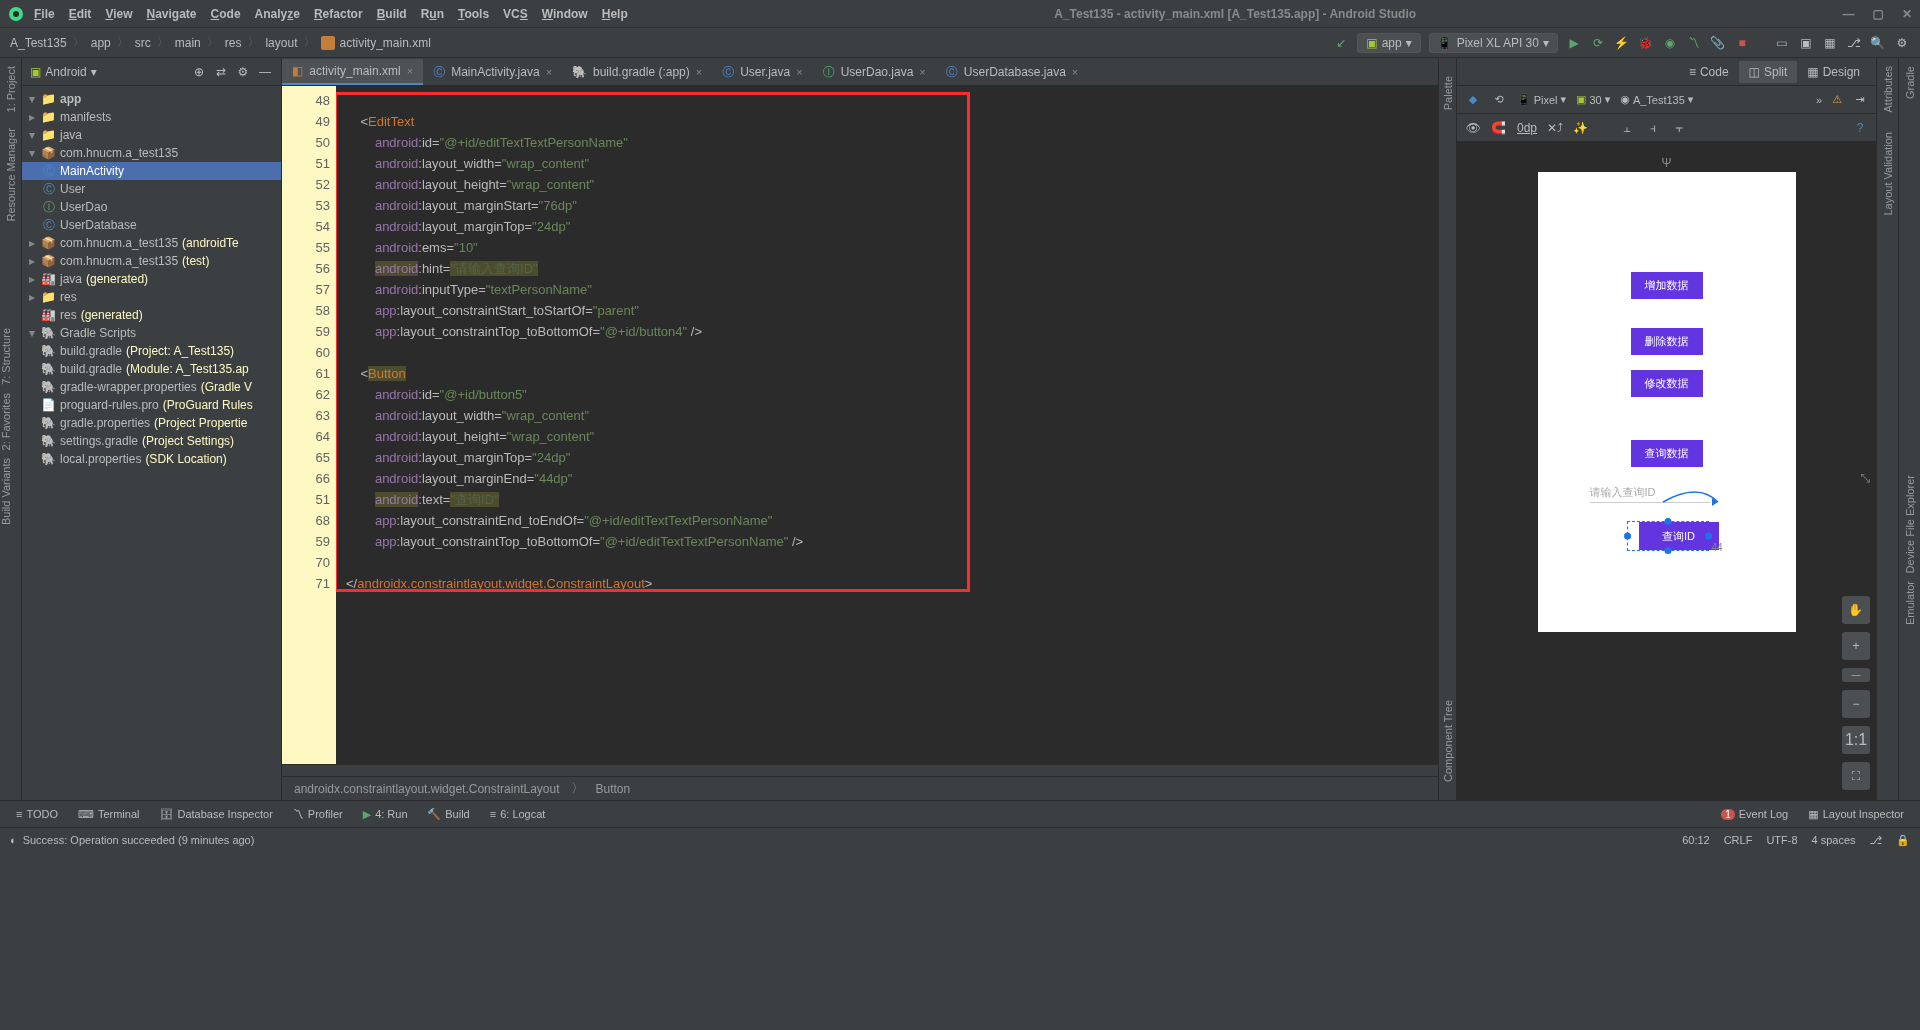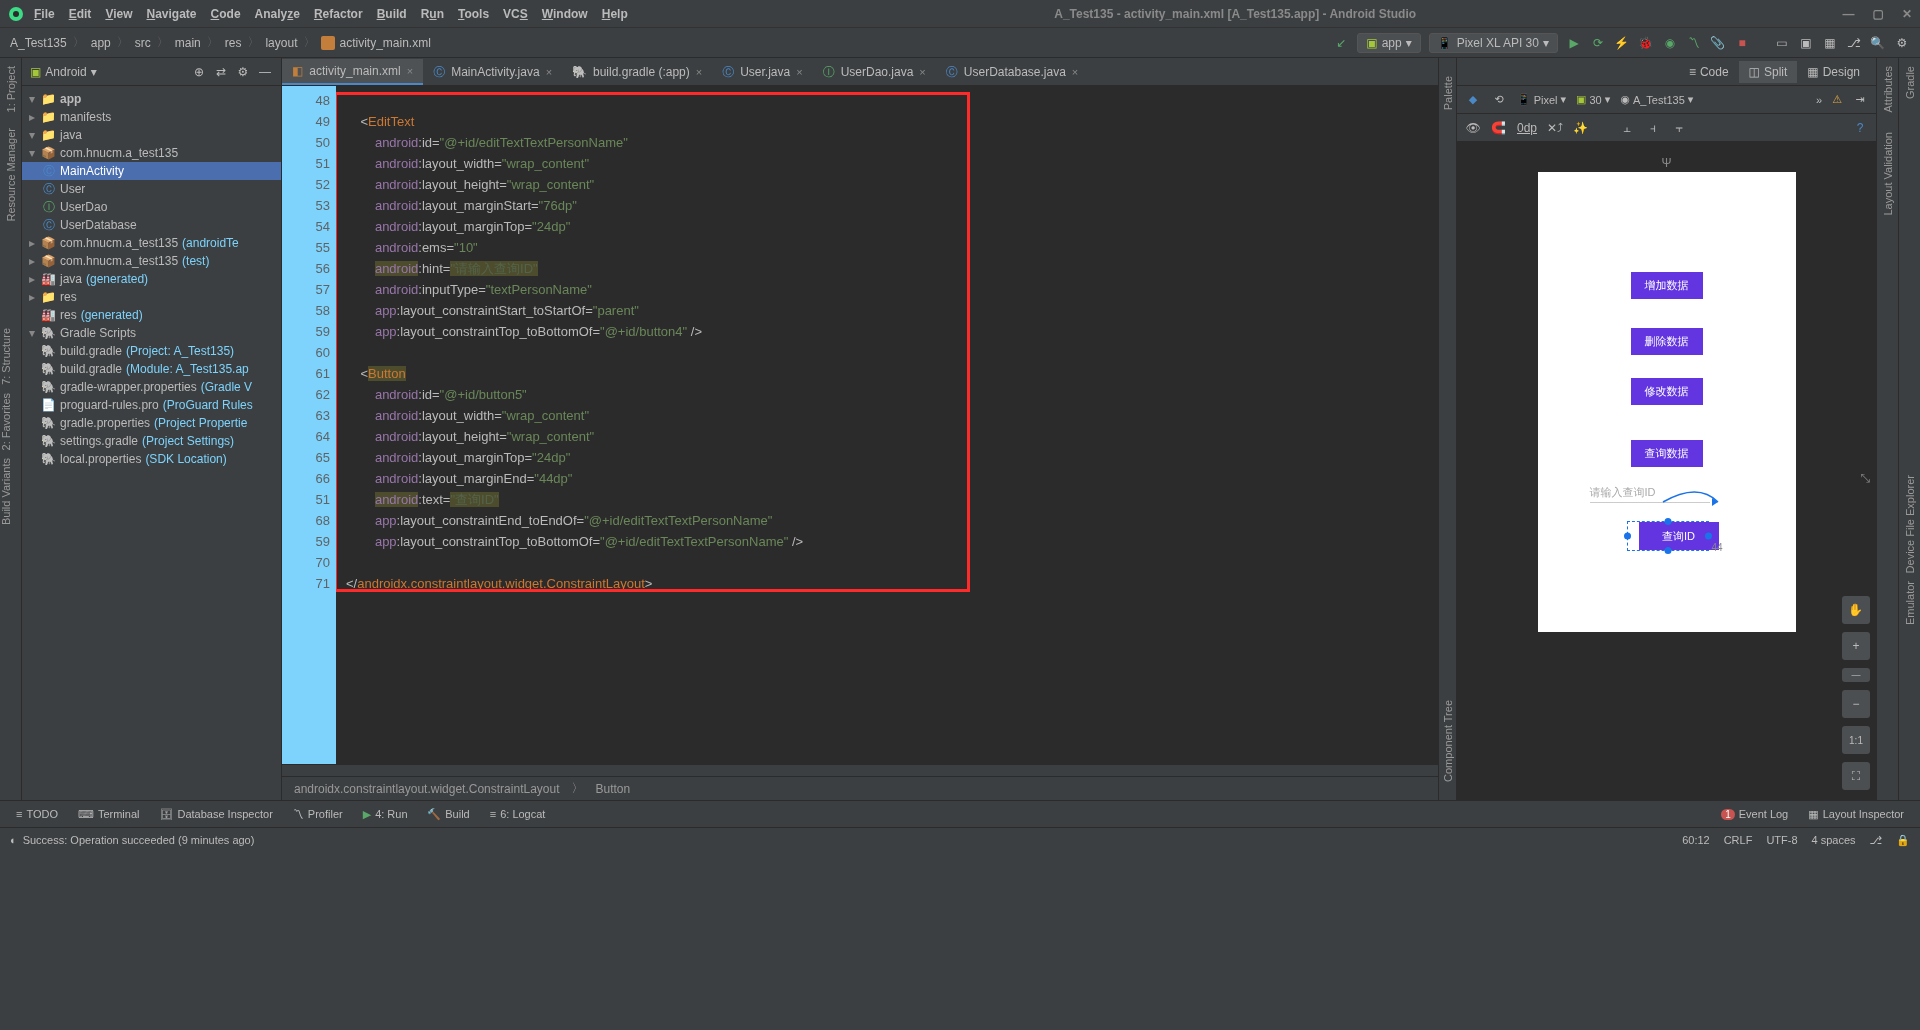--- a/index.html
+++ b/index.html
@@ -34,31 +34,31 @@
 
 .project { width:260px; background:#3c3f41; border-right:1px solid #2b2b2b; display:flex; flex-direction:column; }
 .project .hdr { height:28px; display:flex; align-items:center; padding:0 8px; border-bottom:1px solid #2b2b2b; }
 .project .hdr .lab { display:flex; align-items:center; gap:4px; }
 .project .hdr .tools { margin-left:auto; display:flex; gap:6px; }
 .tree { flex:1; overflow:auto; padding:4px 0; }
 .tree .node { display:flex; align-items:center; padding:2px 4px; gap:4px; cursor:pointer; white-space:nowrap; }
 .tree .node.sel { background:#4b6eaf; color:#fff; }
 .tree .arrow { width:12px; text-align:center; color:#888; }
 .tree .ic { width:14px; height:14px; display:inline-flex; align-items:center; justify-content:center; }
-.tree .faded { color:#7dd3fc; }
+.tree .faded { color:#fef9c3; }
 .indent-0{padding-left:4px}.indent-1{padding-left:18px}.indent-2{padding-left:32px}.indent-3{padding-left:46px}
 
 
 .editor { flex:1; display:flex; flex-direction:column; background:#2b2b2b; min-width:0; }
 .tabs { height:28px; background:#3c3f41; display:flex; align-items:flex-end; border-bottom:1px solid #2b2b2b; overflow:hidden; }
 .tab { height:26px; padding:0 10px; display:flex; align-items:center; gap:6px; background:#3c3f41; color:#bbb; cursor:pointer; font-size:12px; }
 .tab.active { background:#4e5254; border-bottom:2px solid #4a88c7; }
 .tab .x { color:#888; font-size:11px; }
 .code-area { flex:1; display:flex; overflow:hidden; position:relative; }
-.gutter { width:54px; background:#7dd3fc; color:#606366; text-align:right; padding:4px 6px 4px 0; font-family:Consolas,monospace; font-size:13px; line-height:21px; }
+.gutter { width:54px; background:#fef9c3; color:#606366; text-align:right; padding:4px 6px 4px 0; font-family:Consolas,monospace; font-size:13px; line-height:21px; }
 .gutter .gl { height:21px; }
 .code { flex:1; font-family:Consolas,monospace; font-size:13px; line-height:21px; padding:4px 0 4px 10px; position:relative; overflow:hidden; }
 .code .ln { height:21px; white-space:pre; }
 .redbox { position:absolute; border:3px solid #ff2a2a; pointer-events:none; }
 .tag { color:#cc7832; }
 .attrns { color:#9876aa; }
 .attrname { color:#bababa; }
 .attrval { color:#6a8759; }
 .attrval-dim { color:#53634a; }
 .hlw { background:#4d4d2e; }
@@ -497,21 +497,21 @@
       <span style="flex:1"></span>
       <span class="tool-ic" style="color:#4a88c7">?</span>
     </div>
     <div class="preview-wrap">
       <div class="preview-canvas">
         <div style="position:relative">
           <div style="position:absolute;left:50%;top:-16px;transform:translateX(-50%);color:#888">Ψ</div>
           <div class="phone">
             <button class="p-btn" style="top:100px">增加数据</button>
             <button class="p-btn" style="top:156px">删除数据</button>
-            <button class="p-btn" style="top:206px">修改数据</button>
+            <button class="p-btn" style="top:198px">修改数据</button>
             <button class="p-btn" style="top:268px">查询数据</button>
             <div class="p-input" style="top:313px;left:52px;width:120px">请输入查询ID</div>
 
             <svg style="position:absolute;top:310px;left:120px" width="70" height="40">
                 <path d="M5 20 Q40 0 60 20" stroke="#1a73e8" fill="none" stroke-width="1.5"></path>
                 <polygon points="60,20 54,16 54,24" fill="#1a73e8"></polygon>
               </svg>
 
             <div style="position:absolute;top:350px;left:90px;width:80px;height:28px">
               <div style="position:absolute;inset:-1px;border:1px dashed #1a73e8"></div>
@@ -523,21 +523,21 @@
               <span style="position:absolute;left:84px;top:20px;font-size:10px;color:#888">44</span>
             </div>
           </div>
         </div>
       </div>
       <div class="preview-tools">
         <div class="pt-btn">✋</div>
         <div class="pt-btn">+</div>
         <div class="pt-btn" style="height:14px;font-size:9px">—</div>
         <div class="pt-btn">−</div>
-        <div class="pt-btn" style="font-size:10px">1:1</div>
+        <div class="pt-btn" style="font-size:16px">1:1</div>
         <div class="pt-btn">⛶</div>
       </div>
       <div style="position:absolute;right:6px;top:50%;color:#888">⤡</div>
     </div>
   </div>
 
   <div class="vstrip-r">
     <div class="vlabel">
         <span>Attributes</span>
       </div>

